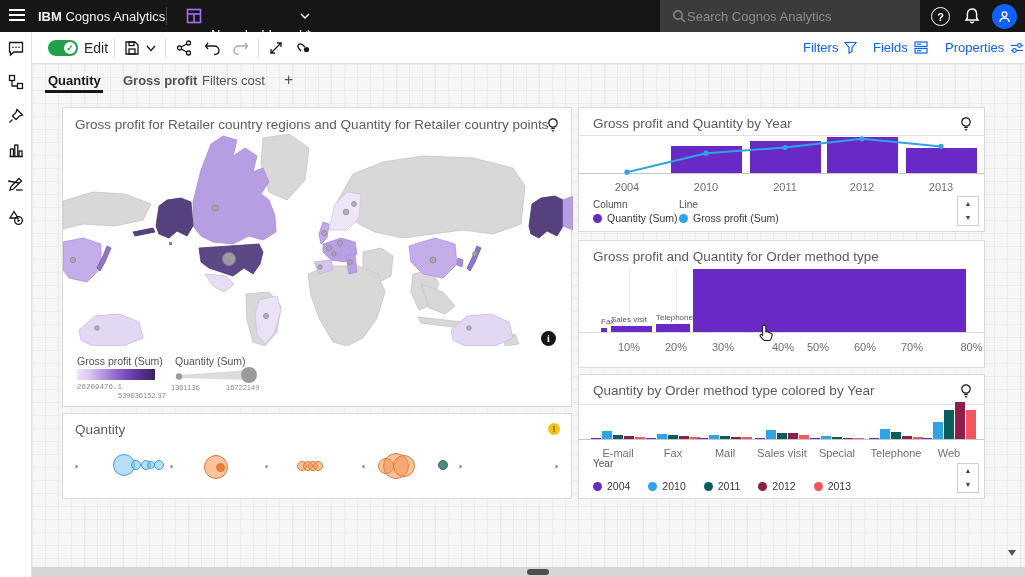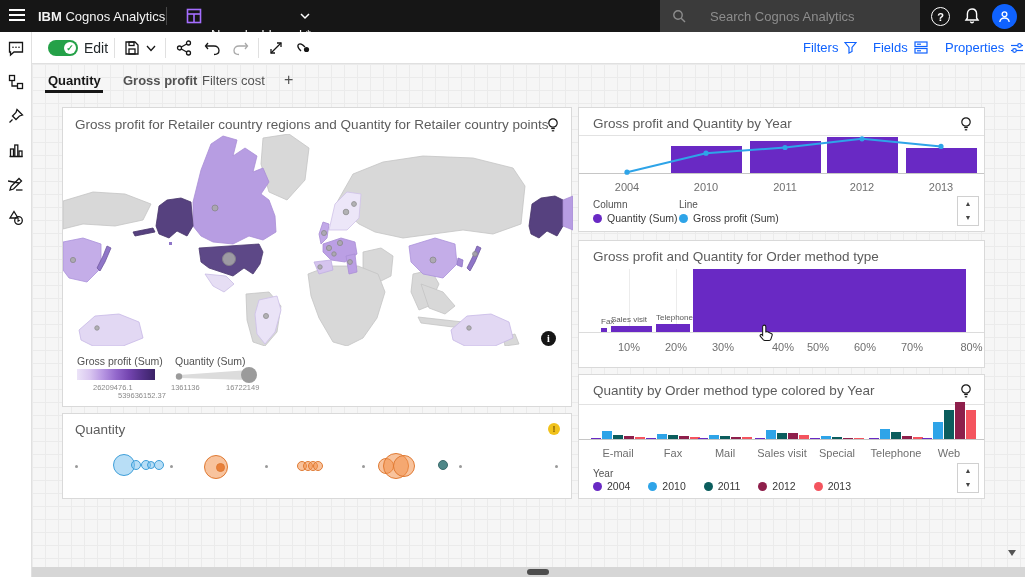--- a/index.html
+++ b/index.html
@@ -3,21 +3,21 @@
 <meta charset="utf-8">
 <style>
   html,body{margin:0;padding:0;}
   body{width:1025px;height:577px;position:relative;overflow:hidden;
        font-family:"Liberation Sans",sans-serif;background:#f6f6f6;-webkit-font-smoothing:antialiased;}
   .abs{position:absolute;}
   
   .topbar{left:0;top:0;width:1025px;height:32px;background:#161616;color:#fff;}
   .tb-text{font-size:13px;color:#f4f4f4;white-space:nowrap;}
   .tb-divider{width:1px;height:18px;background:#474747;}
-  .searchbox{background:#3b3b3b;height:32px;display:flex;align-items:center;gap:24px;padding:0 12px;box-sizing:border-box;}
+  .searchbox{background:#3b3b3b;height:32px;display:flex;align-items:center;gap:1px;padding:0 12px;box-sizing:border-box;}
   .searchbox .ph{color:#8d8d8d;font-size:13px;}
   .avatar{width:25px;height:25px;border-radius:50%;background:#0f62fe;display:flex;align-items:center;justify-content:center;}
   .helpcirc{width:17px;height:17px;border-radius:50%;border:1.4px solid #fff;color:#fff;font-size:11px;font-weight:700;
             display:flex;align-items:center;justify-content:center;}
   
   .toolbar{left:32px;top:32px;width:993px;height:32px;background:#fff;border-bottom:1px solid #e0e0e0;box-sizing:border-box;}
   .tool-divider{width:1px;height:20px;background:#e0e0e0;}
   .toggle{width:30px;height:16px;border-radius:9px;background:#24a148;position:relative;}
   .toggle .knob{position:absolute;right:2px;top:2px;width:12px;height:12px;border-radius:50%;background:#fff;
                 color:#24a148;font-size:9px;line-height:12px;text-align:center;font-weight:700;}
@@ -282,21 +282,21 @@
       <circle stroke="#8a8a8a" opacity="0.85" cx="370" cy="126" r="3" fill="#a9a9a9"></circle>
       <circle stroke="#8a8a8a" opacity="0.85" cx="10" cy="126" r="2.6" fill="#a9a9a9"></circle>
       <circle stroke="#8a8a8a" opacity="0.85" cx="412" cy="120" r="2.4" fill="#a9a9a9"></circle>
       <circle stroke="#8a8a8a" opacity="0.85" cx="34" cy="194" r="2.2" fill="#a9a9a9"></circle>
       <circle stroke="#8a8a8a" opacity="0.85" cx="406" cy="194" r="2.2" fill="#a9a9a9"></circle>
     </g>
   </svg>
 
   <div class="map-legend-title" style="left:14px;top:247px;">Gross profit (Sum)</div>
   <div class="ramp" style="left:14px;top:261px;"></div>
-  <div class="tiny-num" style="left:30px;top:275px;">26209476.1</div>
+  <div class="tiny-num" style="left:14px;top:275px;font-family:Liberation Mono, monospace;">26209476.1</div>
   <div class="tiny-num" style="left:55px;top:283px;">539636152.37</div>
   <div class="map-legend-title" style="left:112px;top:247px;">Quantity (Sum)</div>
   <svg class="abs" style="left:108px;top:258px;" width="100" height="20" viewBox="0 0 100 20">
     <polygon points="8,9 78,4 78,14 8,12" fill="#dcdcdc"></polygon>
     <circle cx="8" cy="10.5" r="3.2" fill="#9b9b9b"></circle>
     <circle cx="78" cy="9" r="8" fill="#9b9b9b"></circle>
   </svg>
   <div class="tiny-num" style="left:108px;top:275px;">1361136</div>
   <div class="tiny-num" style="left:163px;top:275px;">16722149</div>
   <div class="info-dot" style="left:478px;top:223px;">i</div>
@@ -450,21 +450,21 @@
       <div class="bar" style="left: 323px; top: 61px; width: 10px; height: 3px; background: rgb(142, 31, 75);"></div>
       <div class="bar" style="left: 334px; top: 62px; width: 10px; height: 2px; background: rgb(244, 84, 94);"></div>
       <div class="axis-label" style="left: 317px; top: 72px;">Telephone</div>
       <div class="bar" style="left: 343px; top: 63px; width: 10px; height: 1px; background: rgb(105, 41, 196);"></div>
       <div class="bar" style="left: 354px; top: 47px; width: 10px; height: 17px; background: rgb(46, 164, 232);"></div>
       <div class="bar" style="left: 365px; top: 35px; width: 10px; height: 29px; background: rgb(11, 93, 93);"></div>
       <div class="bar" style="left: 376px; top: 27px; width: 10px; height: 37px; background: rgb(142, 31, 75);"></div>
       <div class="bar" style="left: 387px; top: 35px; width: 10px; height: 29px; background: rgb(244, 84, 94);"></div>
       <div class="axis-label" style="left: 370px; top: 72px;">Web</div>
     </div>
-  <div class="legend-head" style="left:14px;top:93px;text-align:center;">Year</div>
+  <div class="legend-head" style="left:14px;top:83px;text-align:center;">Year</div>
   <div class="abs" style="left:14px;top:105px;display:flex;gap:18px;" id="year-legend">
       <div style="display: flex; align-items: center; gap: 5px; font-size: 10.5px; color: rgb(57, 57, 57);">
         <div style="width: 9px; height: 9px; border-radius: 50%; background: rgb(105, 41, 196);"></div>
         <span>2004</span>
       </div>
       <div style="display: flex; align-items: center; gap: 5px; font-size: 10.5px; color: rgb(57, 57, 57);">
         <div style="width: 9px; height: 9px; border-radius: 50%; background: rgb(46, 164, 232);"></div>
         <span>2010</span>
       </div>
       <div style="display: flex; align-items: center; gap: 5px; font-size: 10.5px; color: rgb(57, 57, 57);">

